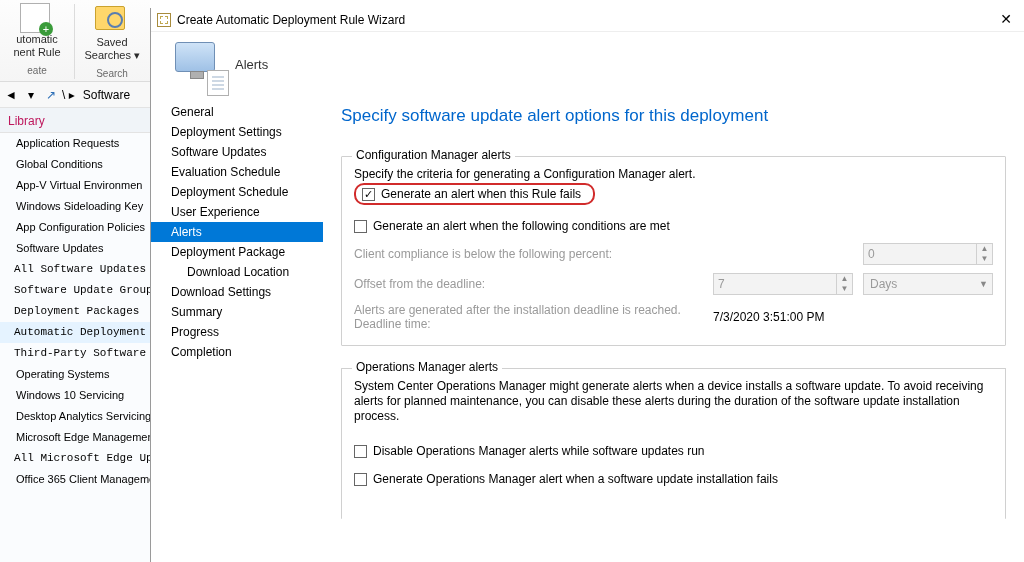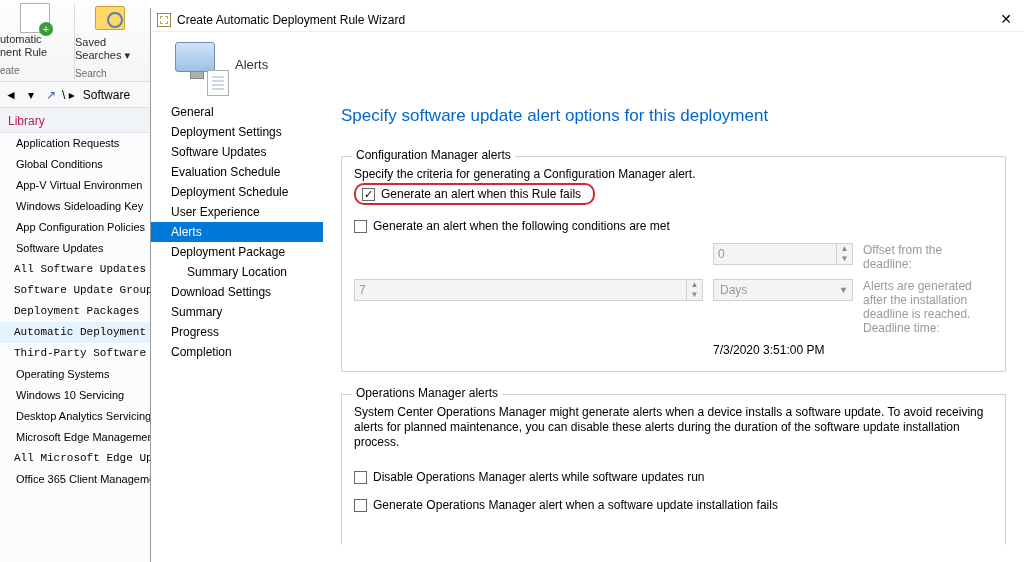--- a/index.html
+++ b/index.html
@@ -3,21 +3,21 @@
 <meta charset="utf-8">
 <style>
   * { box-sizing: border-box; }
   html, body { margin:0; padding:0; width:1024px; height:562px; overflow:hidden;
                font-family: "Segoe UI", Tahoma, sans-serif; font-size:12px; color:#000;
                background:#fff; }
 
   
   .bg { position:absolute; left:0; top:0; width:150px; height:562px; background:#fafcfe; }
   .ribbon { height:82px; background:linear-gradient(#fdfdfd,#f5f5f5); border-bottom:1px solid #dcdcdc; display:flex; padding:2px 0 0 0; }
-  .ribbon-btn { width:74px; text-align:left; font-size:11px; color:#2b2b2b; cursor:default;}
+  .ribbon-btn { width:74px; text-align:center; font-size:11px; color:#2b2b2b; cursor:default;}
   .ribbon-ico { width:34px; height:28px; margin:1px auto 2px; position:relative; }
   .ribbon-sep { width:1px; background:#dcdcdc; margin:2px 0; }
   .ribbon-label { line-height:13px; white-space:pre-line; }
   .ribbon-sub { font-size:10px; color:#6a6a6a; margin-top:6px;}
 
   .nav-row { height:26px; display:flex; align-items:center; gap:2px; padding:0 2px; background:#f8f8f8; border-bottom:1px solid #e3e3e3;}
   .nav-crumb { font-size:12px; padding:0 6px; white-space:nowrap; overflow:hidden; }
   .nav-ico { width:18px; height:18px; display:inline-flex; align-items:center; justify-content:center;}
 
   .lib-head { padding:6px 8px 4px; font-size:12px; color:#be185d; background:#f0f4f8; border-bottom:1px solid #e3e3e3;}
@@ -143,21 +143,21 @@
   <div class="body">
     <div class="wiz-nav" id="wiz-nav">
         <div class="wiz-item">General</div>
         <div class="wiz-item">Deployment Settings</div>
         <div class="wiz-item">Software Updates</div>
         <div class="wiz-item">Evaluation Schedule</div>
         <div class="wiz-item">Deployment Schedule</div>
         <div class="wiz-item">User Experience</div>
         <div class="wiz-item sel">Alerts</div>
         <div class="wiz-item">Deployment Package</div>
-        <div class="wiz-item sub">Summary Location</div>
+        <div class="wiz-item sub">Download Location</div>
         <div class="wiz-item">Download Settings</div>
         <div class="wiz-item">Summary</div>
         <div class="wiz-item">Progress</div>
         <div class="wiz-item">Completion</div>
       </div>
     <div class="content">
       <div class="page-title">Specify software update alert options for this deployment</div>
 
       <div class="group">
         <div class="group-title">Configuration Manager alerts</div>
@@ -166,20 +166,21 @@
           <span class="highlight">
             <span id="cm-chk1" class="chk checked"></span>
             <span>Generate an alert when this Rule fails</span>
           </span>
         </div>
         <div class="chk-row" style="margin-top:8px">
           <span id="cm-chk2" class="chk"></span>
           <span>Generate an alert when the following conditions are met</span>
         </div>
         <div class="grid">
+          <div class="g-label">Client compliance is below the  following percent:</div>
           <div></div>
           <div class="spin dis">
             <span>0</span>
             <div class="arrows">
                 <span>▲</span>
                 <span>▼</span>
               </div>
           </div>
 
           <div class="g-label">Offset from the deadline:</div>

